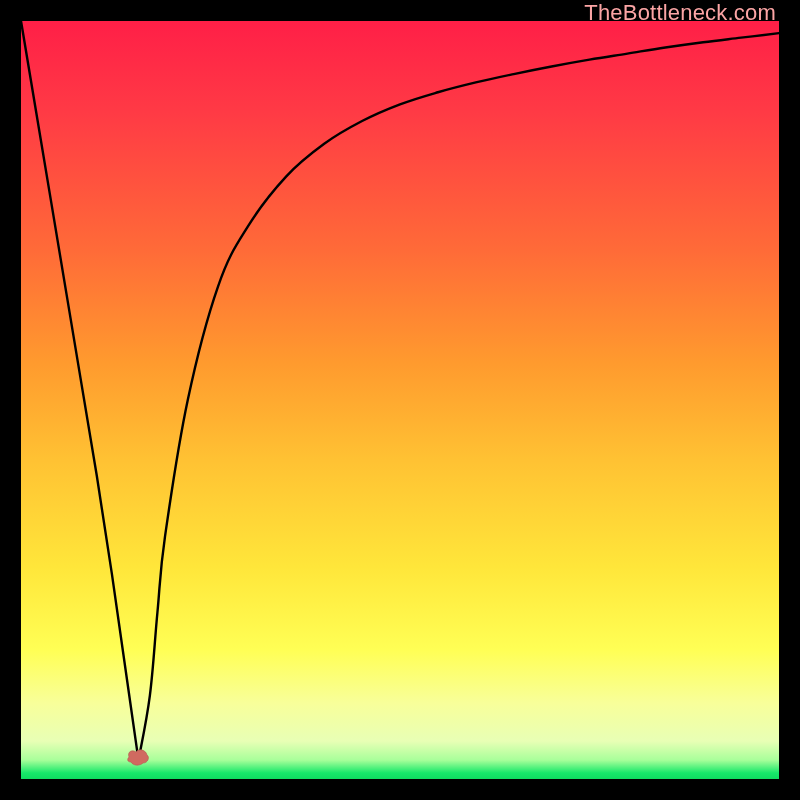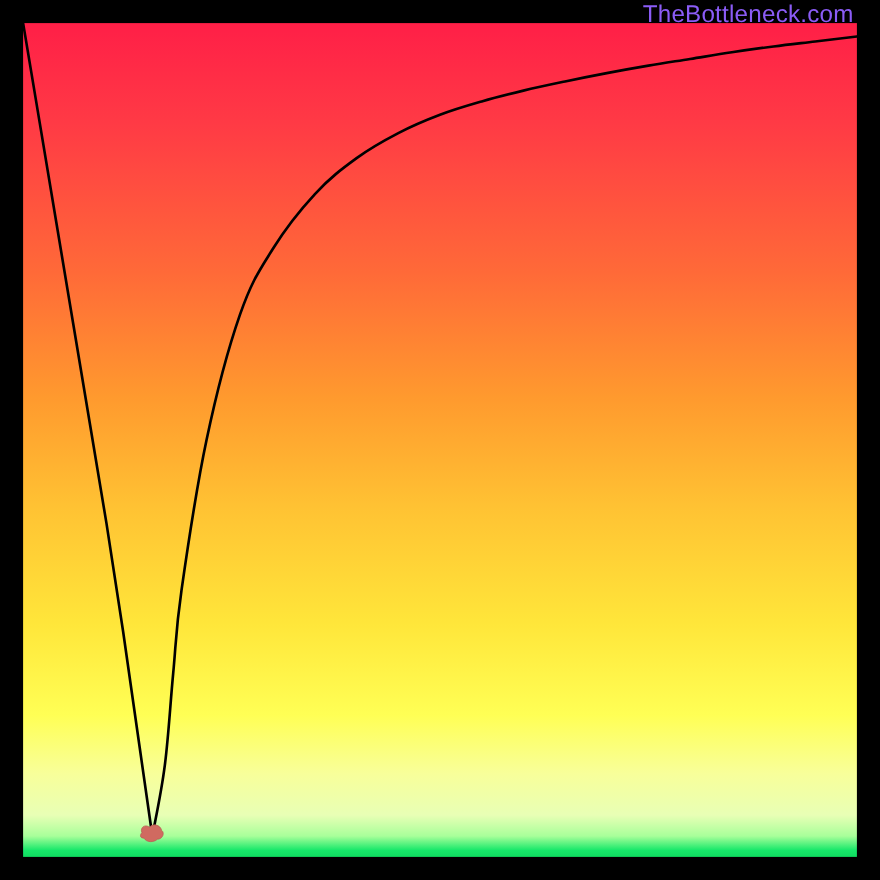--- a/index.html
+++ b/index.html
@@ -31,21 +31,21 @@
     left: 0;
     top: 0;
     width: 758px;
     height: 758px;
     overflow: visible;
   }
   .watermark {
     position: absolute;
     top: 0px;
     right: 24px;
-    color: #8b5cf6;
+    color: #fca5a5;
     font-size: 22px;
     letter-spacing: 0.2px;
     font-weight: 500;
   }
   .blob {
     position: absolute;
     width: 30px;
     height: 24px;
   }
 </style>

